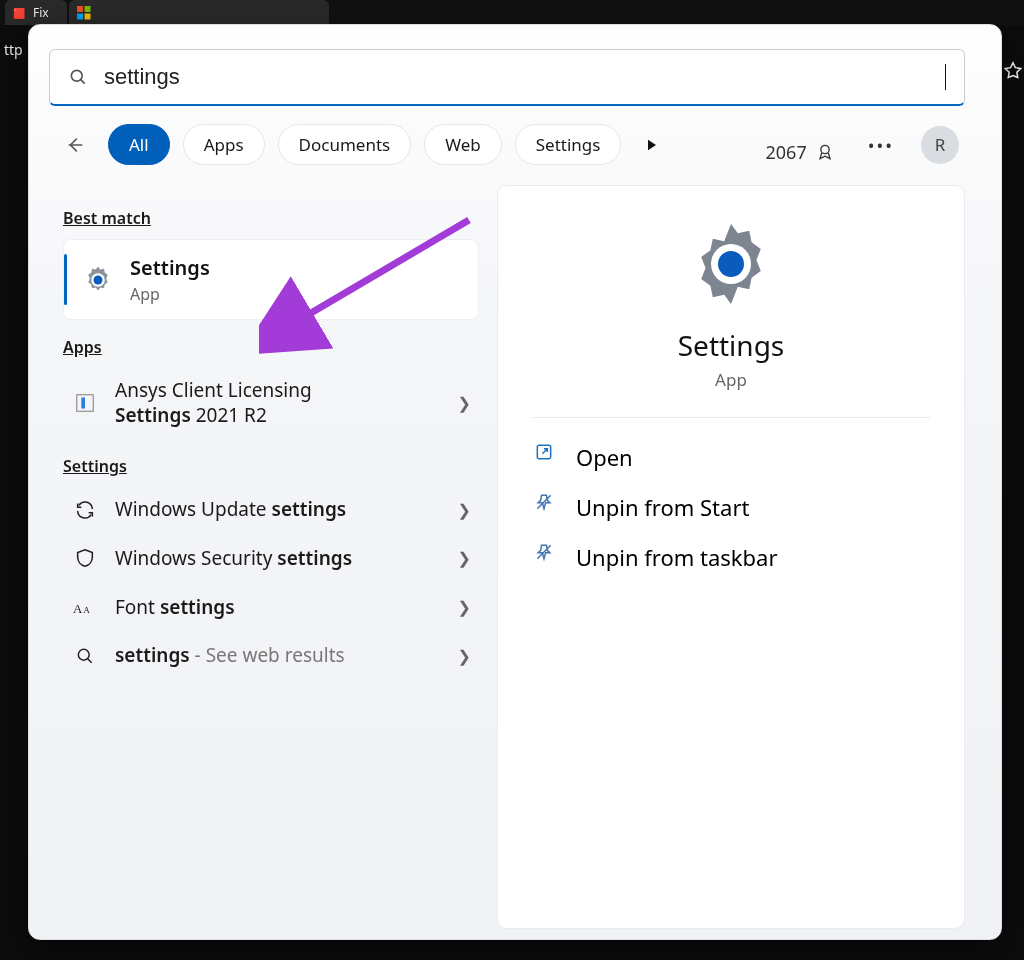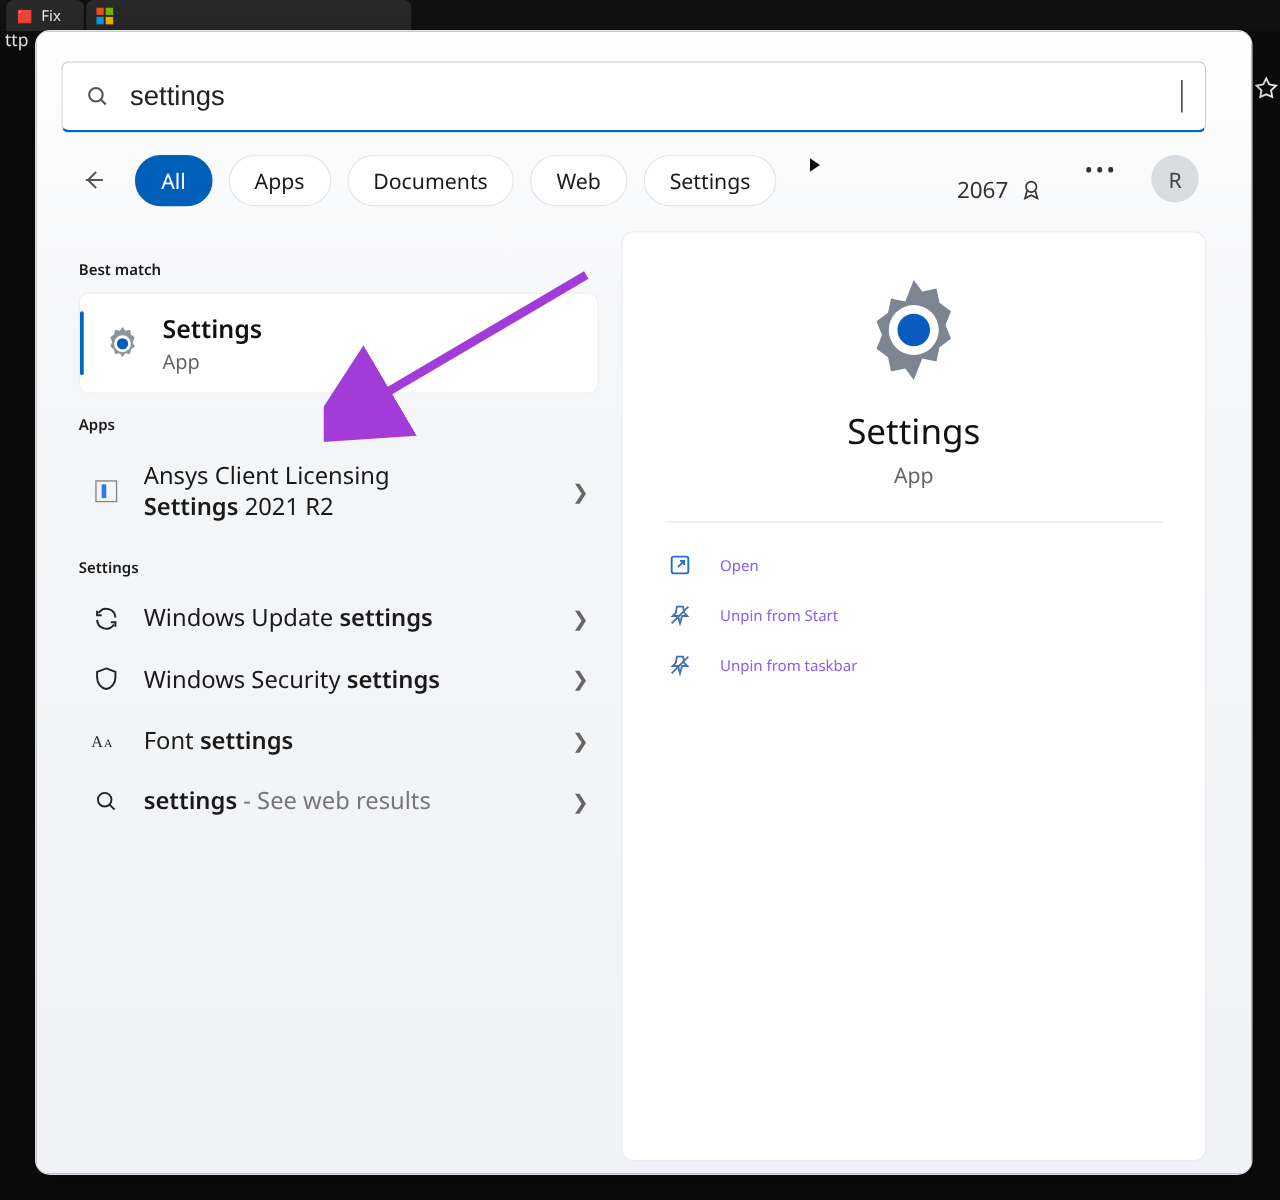--- a/index.html
+++ b/index.html
@@ -3,68 +3,68 @@
 <meta charset="utf-8">
 <style>
   * { box-sizing: border-box; margin: 0; padding: 0; }
   html, body { width: 1024px; height: 960px; overflow: hidden; font-family: "Segoe UI", system-ui, sans-serif; }
   body { background: #0c0c0c; position: relative; }
 
   .browser-strip { position:absolute; top:0; left:0; right:0; height:25px; background:#111; display:flex; align-items:center; }
   .browser-strip .tabs { display:flex; gap:2px; margin-left:5px; }
   .browser-strip .tab { background:#2a2a2a; color:#eee; font-size:12px; padding:4px 18px 4px 8px; border-radius:6px 6px 0 0; display:flex; align-items:center; gap:6px; max-width:260px; white-space:nowrap; overflow:hidden; }
   .browser-strip .favicon { width:14px; height:14px; display:inline-flex; align-items:center; justify-content:center; font-size:10px; }
-  .addr-left { position:absolute; top:17px; left:0; color:#eee; font-size:14px; padding:6px 4px; }
+  .addr-left { position:absolute; top:34px; left:0; color:#eee; font-size:14px; padding:6px 4px; }
   .star-right { position:absolute; top:60px; right:0; color:#fff; }
 
   .search-panel {
     position:absolute; top:24px; left:28px; right:22px; bottom:20px;
     background: linear-gradient(180deg,#fefefe 0%,#f5f6f8 30%,#f0f2f5 100%);
     border-radius:12px; box-shadow:0 12px 40px rgba(0,0,0,.45);
     display:flex; flex-direction:column; padding:24px 36px 10px 20px;
     border:1px solid #dcdfe4;
   }
 
   .search-box { display:flex; align-items:center; gap:16px; border:1px solid #c9cdd3; border-bottom:2px solid #0067c0; background:#fff; border-radius:6px; padding:14px 18px; }
   .search-box input { flex:1; border:none; outline:none; font-size:22px; color:#222; }
   .search-box input::placeholder { color:#999; }
   .search-caret { border-right:1px solid #111; height:26px; margin-left:-12px; }
 
-  .filter-row { display:flex; gap:13px; padding:18px 6px 8px; }
+  .filter-row { display:flex; align-items:center; gap:13px; padding:18px 6px 8px; }
   .back-btn { width:40px; height:40px; border-radius:50%; display:flex; align-items:center; justify-content:center; color:#555; }
   .pill { padding:8px 20px; border-radius:999px; background:#fff; border:1px solid #e3e6ea; font-size:17px; color:#1a1a1a; white-space:nowrap; }
   .pill.active { background:#005fb8; color:#fff; border-color:#005fb8; }
   .filter-more { margin-left:10px; color:#111; }
   .filter-spacer { flex:1; }
   .points { display:flex; align-items:center; gap:8px; color:#333; font-size:18px; margin-right:6px;margin-top:14px;}
   .menu-dots { color:#333; padding:0 14px; font-size:18px; letter-spacing:2px;}
   .avatar { width:38px; height:38px; border-radius:50%; background:#d9dde2; color:#444; display:flex; align-items:center; justify-content:center; font-size:17px; }
 
   .body { flex:1; display:flex; gap:18px; margin-top:12px; overflow:hidden; }
   .left { width:430px; padding:6px 0 0 14px; overflow:hidden; }
   .right { flex:1; background:#fff; border:1px solid #e8ebef; border-radius:10px; padding:26px 34px; display:flex; flex-direction:column; align-items:center; }
 
-  .section-title { font-weight:600; font-size:12px; color:#1a1a1a; margin:16px 0 8px 0; }
+  .section-title { font-weight:600; font-size:16px; color:#1a1a1a; margin:16px 0 8px 0;text-decoration:underline; }
 
   .best-card { background:#fff; border:1px solid #eceff3; border-radius:8px; padding:14px 16px; display:flex; align-items:center; gap:14px; position:relative; margin-top:10px;}
   .best-card::before { content:""; position:absolute; left:0; top:14px; bottom:14px; width:3px; background:#0067c0; border-radius:2px; }
   .best-title { font-weight:600; font-size:20px; color:#111; }
   .best-sub  { font-size:16px; color:#666; margin-top:2px; }
 
   .row-item { display:flex; align-items:center; gap:16px; padding:12px 8px; font-size:19px; color:#1a1a1a; border-radius:6px; }
   .row-item .txt { flex:1; line-height:1.3; }
   .row-item .bold { font-weight:600; }
   .chev { color:#666; font-size:16px; }
   .icon-slot { width:28px; display:flex; justify-content:center; color:#333; }
 
   .gear-lg { width:96px; height:96px; margin-top:4px; }
   .app-title-r { font-size:28px; color:#111; margin-top:14px; }
   .app-sub-r { font-size:17px; color:#666; margin-top:4px; }
   .divider { height:1px; background:#e8ebef; align-self:stretch; margin:26px 0 14px; }
-  .action { display:flex; align-items:center; gap:20px; align-self:stretch; padding:10px 0; font-size:12px; color:#8b5cf6; }
+  .action { display:flex; gap:20px; align-self:stretch; padding:10px 0; font-size:22px; color:#000000; }
   .action .ic { width:24px; display:flex; justify-content:center; color:#1f6fc2; }
   .action .ic.unpin { color:#4173b0; }
 
   .arrow-annot { position:absolute; pointer-events:none; }
 
   svg { display:block; }
 </style>
 </head>
 <body>
 

